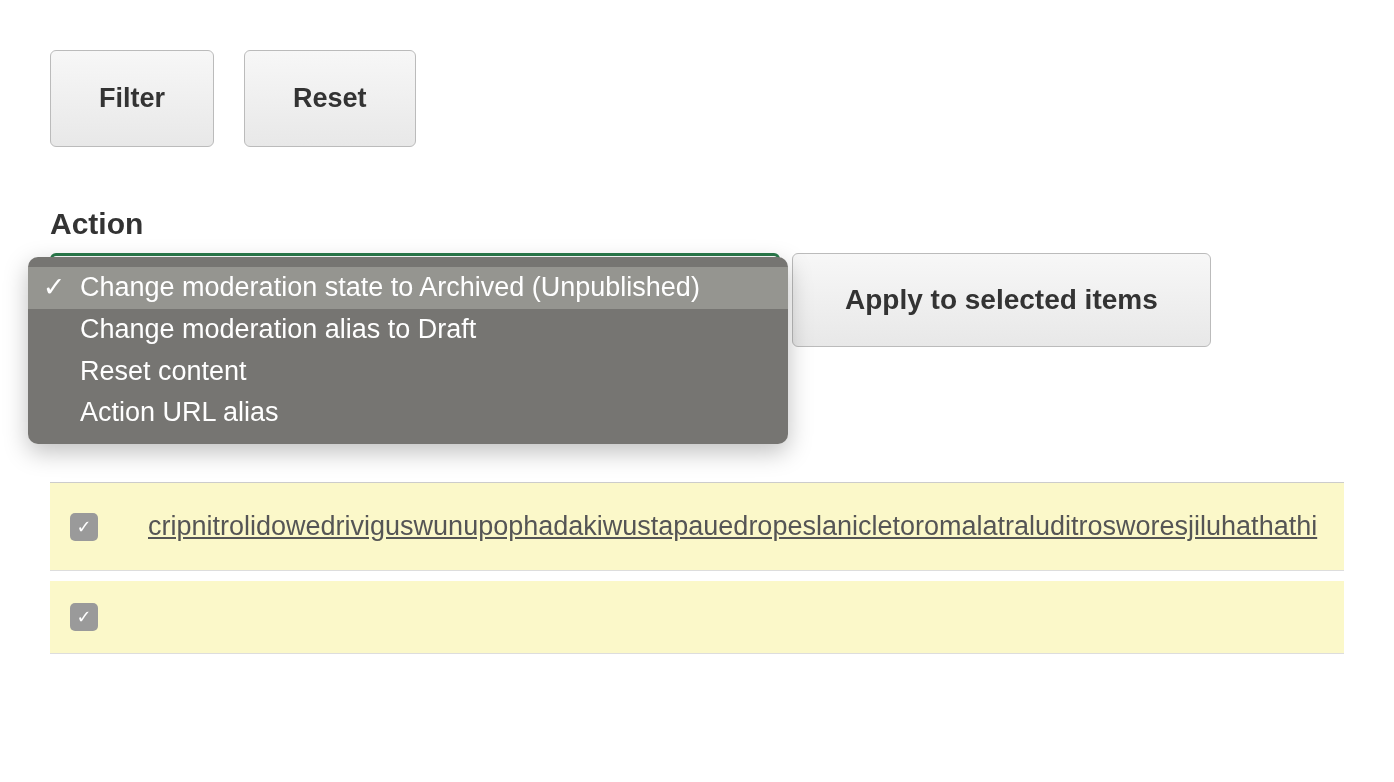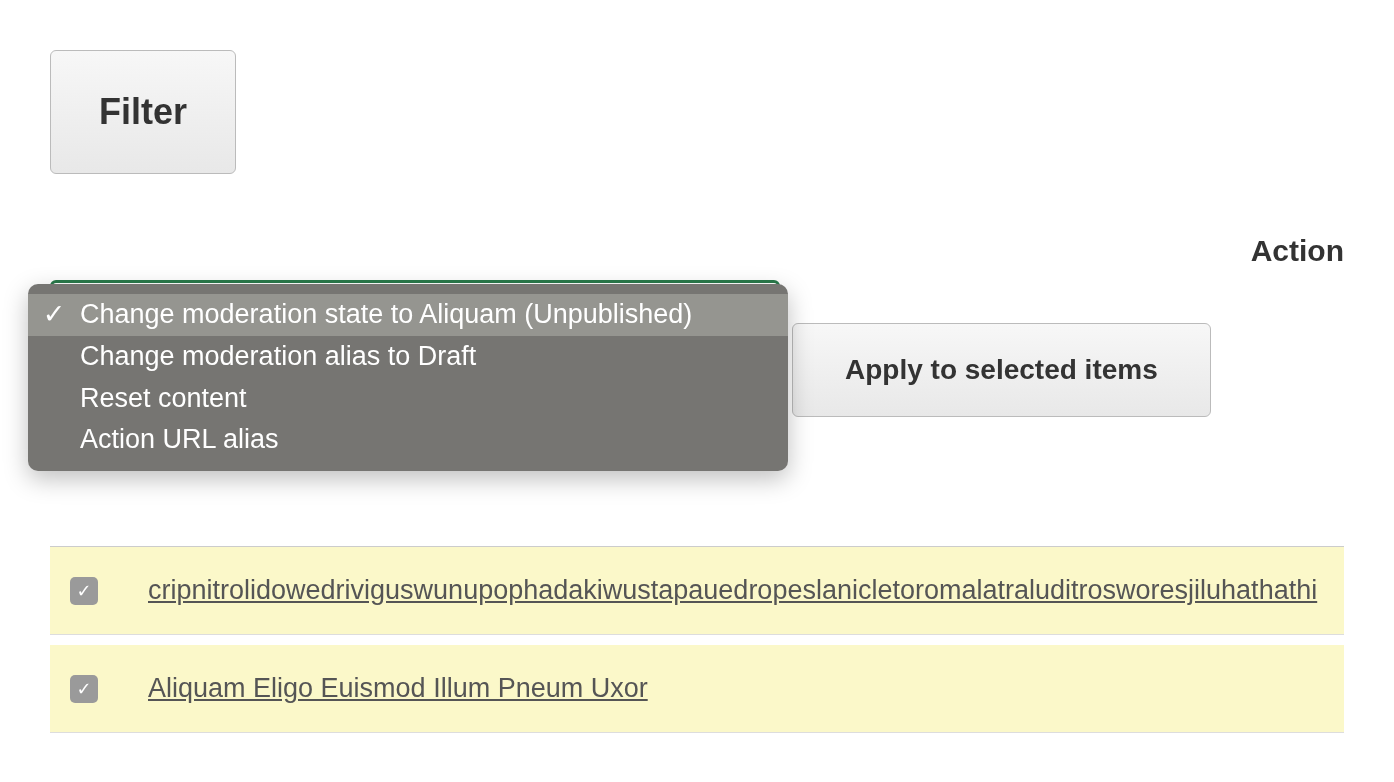--- a/index.html
+++ b/index.html
@@ -13,47 +13,45 @@
       padding: 50px;
       font-size: 24px;
       color: #333;
     }
     .button-row {
       display: flex;
       gap: 30px;
       margin-bottom: 60px;
     }
     .btn {
-      padding: 40px 48px;
-      font-size: 36px;
+      padding: 32px 48px;
+      font-size: 27px;
       font-weight: 600;
       color: #333;
       background: linear-gradient(to bottom, #f7f7f7, #e8e8e8);
       border: 1px solid #bbb;
       border-radius: 6px;
       cursor: pointer;
       min-width: 130px;
       text-align: center;
     }
     .btn-apply {
       padding: 30px 52px;
       font-size: 28px;
       min-width: 360px;
-      margin-top: 43px;
     }
     .action-section {
       position: relative;
     }
     .action-label {
       font-size: 30px;
       font-weight: 600;
       color: #333;
       margin-bottom: 12px;
       display: block;
-      text-align: right;
     }
     .action-row {
       display: flex;
       gap: 12px;
       align-items: flex-start;
     }
     .select-placeholder {
       width: 730px;
       height: 100px;
       border: 3px solid #2a7a4b;
@@ -128,33 +126,34 @@
     .row-spacer {
       height: 10px;
       background: #fff;
     }
   </style>
 </head>
 <body>
 
 <div class="button-row">
   <button class="btn">Filter</button>
+  <button class="btn">Reset</button>
 </div>
 
 <div class="action-section">
   <label class="action-label">Action</label>
   <div class="action-row">
     <div class="select-placeholder"></div>
     <button class="btn btn-apply">Apply to selected items</button>
   </div>
 
   <div class="dropdown">
     <div class="dropdown-item selected">
       <span class="check-col">✓</span>
-      <span>Change moderation state to Aliquam (Unpublished)</span>
+      <span>Change moderation state to Archived (Unpublished)</span>
     </div>
     <div class="dropdown-item">
       <span class="check-col"></span>
       <span>Change moderation alias to Draft</span>
     </div>
     <div class="dropdown-item">
       <span class="check-col"></span>
       <span>Reset content</span>
     </div>
     <div class="dropdown-item">
@@ -167,15 +166,14 @@
 <div class="table-area">
   <div class="table-header-space"></div>
 
   <div class="row">
     <span class="checkbox">✓</span>
     <a href="#" class="link">cripnitrolidowedriviguswunupophadakiwustapauedropeslanicletoromalatraluditrosworesjiluhathathi</a>
   </div>
   <div class="row-spacer"></div>
   <div class="row">
     <span class="checkbox">✓</span>
-    <a href="#" class="link">Aliquam Eligo Euismod Illum Pneum Uxor</a>
   </div>
 </div>
 
 </body></html>

